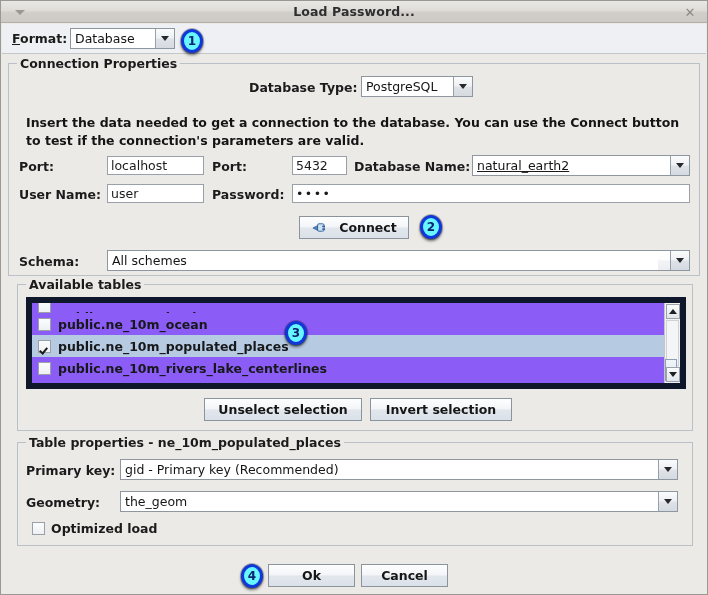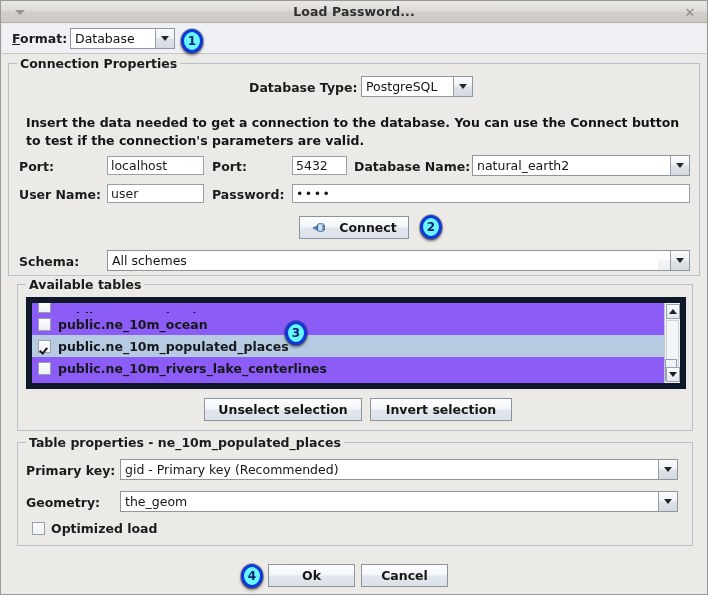--- a/index.html
+++ b/index.html
@@ -239,21 +239,21 @@
       <div>to test if the connection's parameters are valid.</div>
     </div>
 
     <div class="lbl" style="position:absolute;left:10px;top:95px;">Port:</div>
     <div class="txt" style="position:absolute;left:98px;top:92px;width:97px;">localhost</div>
 
     <div class="lbl" style="position:absolute;left:203px;top:95px;">Port:</div>
     <div class="txt" style="position:absolute;left:283px;top:92px;width:55px;">5432</div>
 
     <div class="lbl" style="position:absolute;left:345px;top:95px;">Database Name:</div>
-    <div class="combo" style="position:absolute;left:463px;top:91px;width:218px;">
+    <div class="combo" style="position:absolute;left:463px;top:91px;width:218px;text-decoration:underline;">
       <div class="val">natural_earth2</div>
       <div class="arrowbtn">
           <i></i>
         </div>
     </div>
 
     <div class="lbl" style="position:absolute;left:10px;top:123px;">User Name:</div>
     <div class="txt" style="position:absolute;left:98px;top:120px;width:97px;">user</div>
 
     <div class="lbl" style="position:absolute;left:203px;top:123px;">Password:</div>

